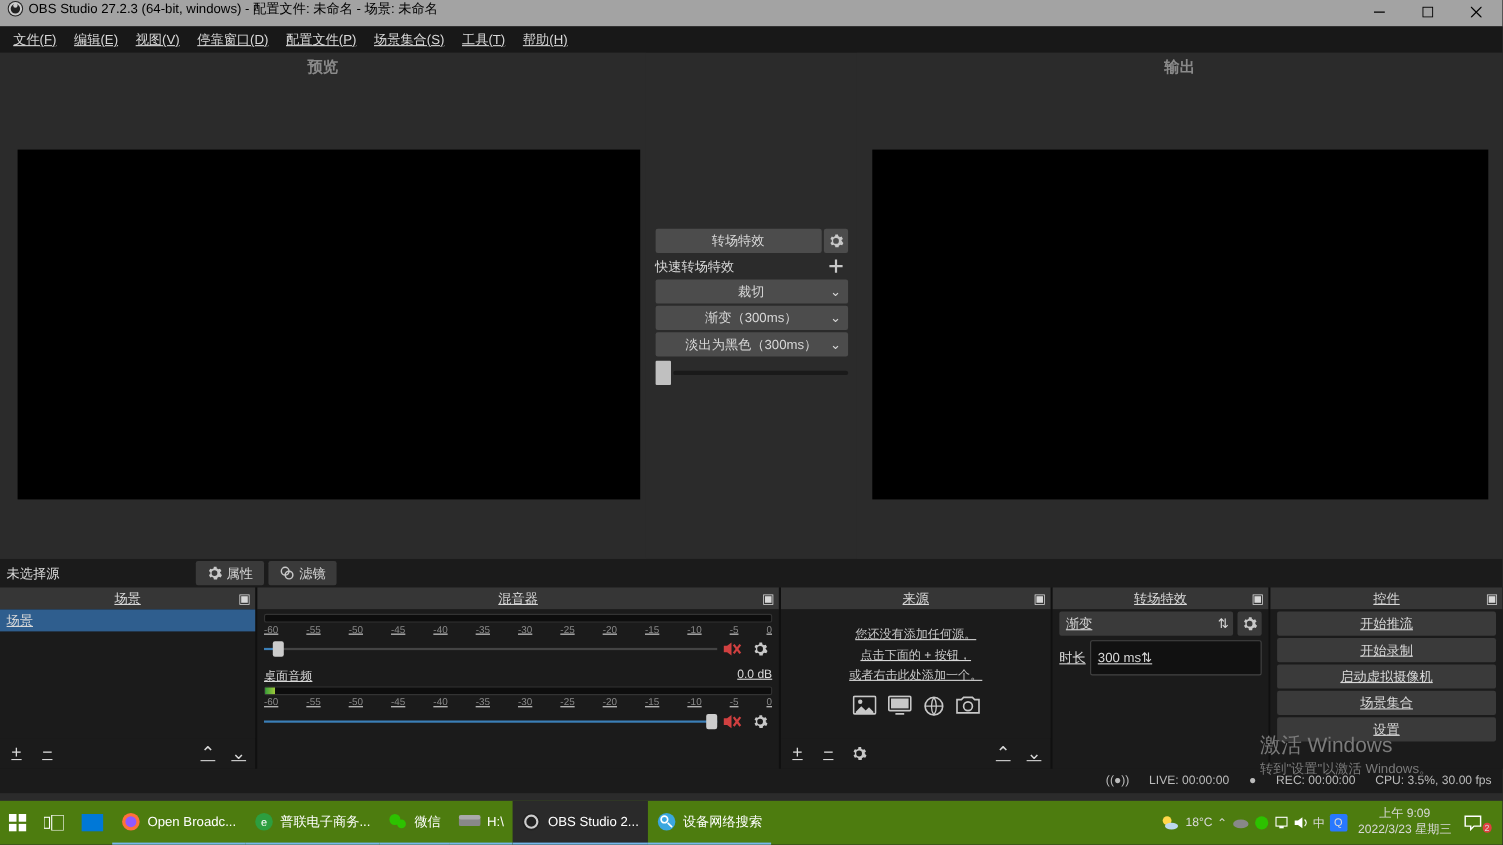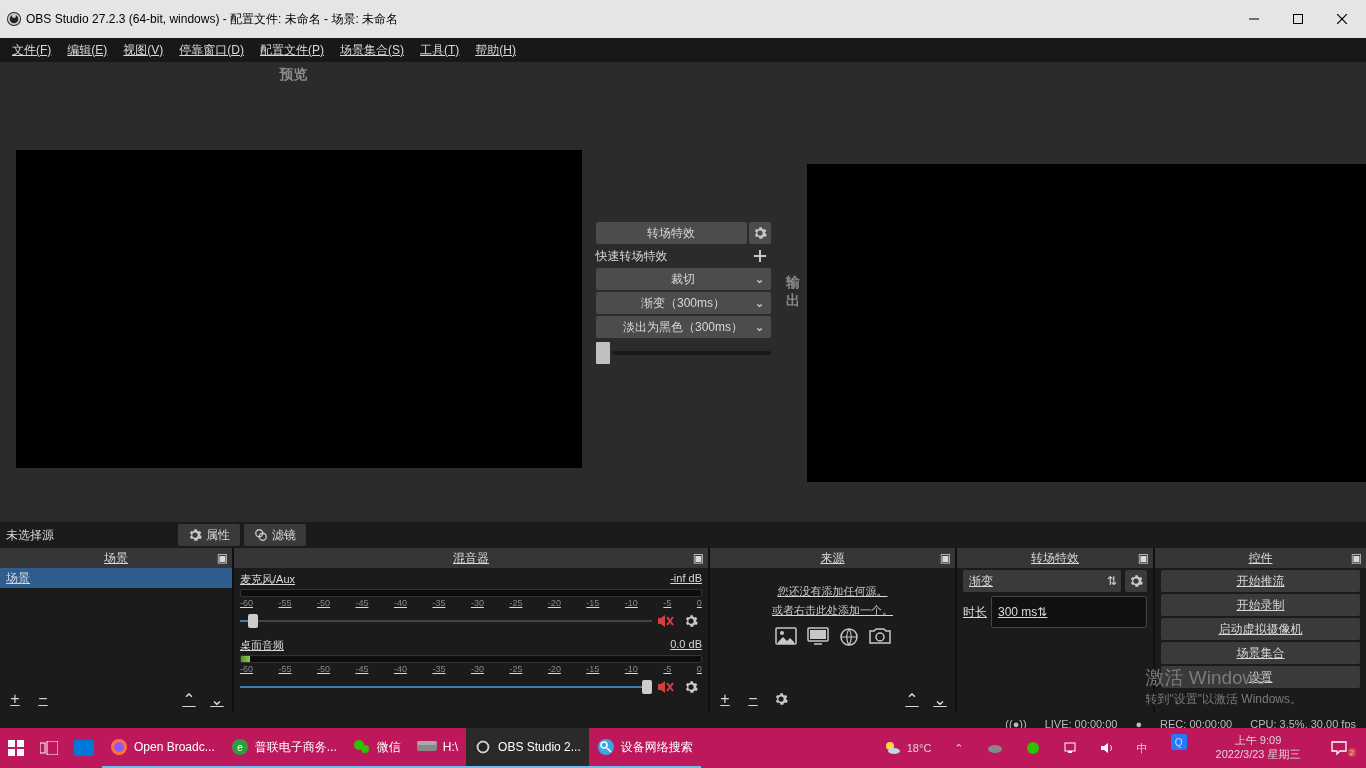--- a/index.html
+++ b/index.html
@@ -1,35 +1,35 @@
 <!DOCTYPE html>
 <html><head>
 <meta charset="utf-8">
 <style>
 * { margin:0; padding:0; box-sizing:border-box; font-family:"Microsoft YaHei","Segoe UI",sans-serif; }
 body { width:1366px; height:768px; background:#2b2b2b; color:#d8d8d8; font-size:12px; overflow:hidden; position:relative; }
 
 
-.titlebar { height:38px; background:#e5e5e5; color:#000; display:flex; align-items:center; padding:0 2px; }
+.titlebar { height:24px; background:#a3a3a3; color:#000; display:flex; align-items:flex-start; padding:0 2px; }
 .titlebar .obs-logo { width:16px; height:16px; margin:0 4px; }
 .titlebar .title { flex:1; font-size:12px; }
 .win-controls { display:flex; gap:0; }
 .win-btn { width:44px; height:22px; display:flex; align-items:center; justify-content:center; }
 
 
 .menubar { height:24px; background:#181818; display:flex; align-items:center; padding:0 4px;text-decoration:underline; }
 .menu-item { padding:0 8px; height:24px; display:flex; align-items:center; color:#d8d8d8; }
 
 
 .main-area { display:flex; height:460px; background:#2b2b2b; position:relative; }
 .preview-panel { width:587px; background:#2b2b2b; display:flex; flex-direction:column; align-items:center; }
 .preview-panel .viewport { width:566px; height:318px; background:#000; margin-top:62px; margin-left:10px; }
 .panel-title { color:#8a8a8a; font-size:14px; font-weight:bold; padding:4px 0; text-align:center; }
 .center-col { flex:0 0 192px; display:flex; flex-direction:column; align-items:center; padding-top:160px; gap:2px; }
-.output-panel { flex:1; background:#2b2b2b; display:flex; flex-direction:row; align-items:center; }
+.output-panel { flex:1; background:#2b2b2b; display:flex; flex-direction:column; align-items:center; }
 .output-panel .viewport { width:560px; height:318px; background:#000; margin-top:62px; }
 
 .trans-row { width:175px; display:flex; align-items:center; gap:2px; }
 .trans-btn { flex:1; height:22px; background:#4c4c4c; display:flex; align-items:center; justify-content:center; font-size:12px; border-radius:2px; position:relative; }
 .trans-icon { width:22px; height:22px; background:#4c4c4c; display:flex; align-items:center; justify-content:center; border-radius:2px; }
 .quick-label { width:175px; height:20px; display:flex; align-items:center; font-size:12px; }
 .quick-plus { width:22px; height:22px; display:flex; align-items:center; justify-content:center; }
 .trans-btn .chev { position:absolute; right:6px; }
 .slider-row { width:175px; height:22px; display:flex; align-items:center; gap:2px; margin-top:2px; }
 .slider-knob-trans { width:14px; height:22px; background:#c0c0c0; border-radius:1px; }
@@ -82,25 +82,25 @@
 
 
 .statusbar { height:22px; background:#1b1b1b; display:flex; align-items:center; justify-content:flex-end; gap:18px; padding:0 10px; font-size:11px; color:#bbb; }
 
 
 .watermark { position:absolute; right:64px; bottom:60px; color:#7b7b7b; pointer-events:none; }
 .watermark .wm1 { font-size:19px; }
 .watermark .wm2 { font-size:12px; }
 
 
-.taskbar { height:40px; background:#be185d; display:flex; align-items:center; position:absolute; bottom:0; left:0; right:0; }
+.taskbar { height:40px; background:#4d7c0f; display:flex; align-items:center; position:absolute; bottom:0; left:0; right:0; }
 .task-item { height:40px; padding:0 8px; display:flex; align-items:center; gap:6px; color:#fff; font-size:12px; }
 .task-item.active { background:#2a2a2a; border-bottom:2px solid #76b9ed; }
 .task-item.under { border-bottom:2px solid #76b9ed; }
-.tray { margin-left:auto; display:flex; gap:23px; padding:0 4px; }
+.tray { margin-left:auto; display:flex; align-items:center; gap:4px; padding:0 4px; }
 .tray-block { display:flex; align-items:center; gap:6px; font-size:11px; }
 .clock { text-align:center; line-height:1.25; font-size:11px; padding:0 6px; }
 
 svg { display:block; }
 .icon-svg { width:14px; height:14px; fill:#c8c8c8; }
 </style>
 </head>
 <body>
 
 <div class="titlebar">
@@ -233,24 +233,20 @@
     </div>
   </div>
 
   <div class="dock mixer-dock">
     <div class="dock-header">
         <span>混音器</span>
         <span class="pop">▣</span>
       </div>
     <div class="dock-body mixer-body">
       <div class="mixer-ch">
-        <div class="mixer-top">
-            <span>麦克风/Aux</span>
-            <span>-inf dB</span>
-          </div>
         <div class="mixer-meter"></div>
         <div class="mixer-ticks">
             <span>-60</span>
             <span>-55</span>
             <span>-50</span>
             <span>-45</span>
             <span>-40</span>
             <span>-35</span>
             <span>-30</span>
             <span>-25</span>
@@ -325,20 +321,21 @@
   </div>
 
   <div class="dock sources-dock">
     <div class="dock-header">
         <span>来源</span>
         <span class="pop">▣</span>
       </div>
     <div class="dock-body">
       <div class="sources-empty">
         <div>您还没有添加任何源。</div>
+        <div>点击下面的 + 按钮，</div>
         <div>或者右击此处添加一个。</div>
         <div class="sources-icons">
           <svg width="22" height="18" viewBox="0 0 22 18">
               <rect x="1" y="1" width="20" height="16" rx="1" fill="none" stroke="#c8c8c8" stroke-width="1.5"></rect>
               <circle cx="7" cy="6" r="2"></circle>
               <path d="M3 15l5-5 4 4 3-3 4 4v2H3z"></path>
             </svg>
           <svg width="22" height="18" viewBox="0 0 22 18">
               <rect x="1" y="1" width="20" height="13" rx="1" fill="none" stroke="#c8c8c8" stroke-width="1.5"></rect>
               <rect x="3" y="3" width="16" height="9"></rect>

